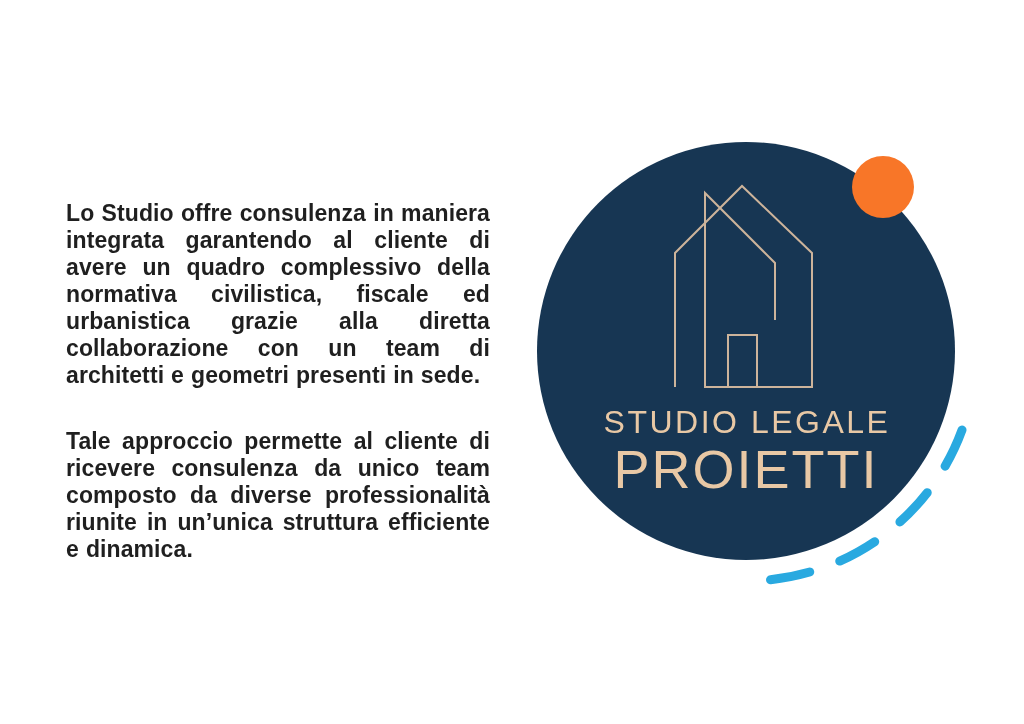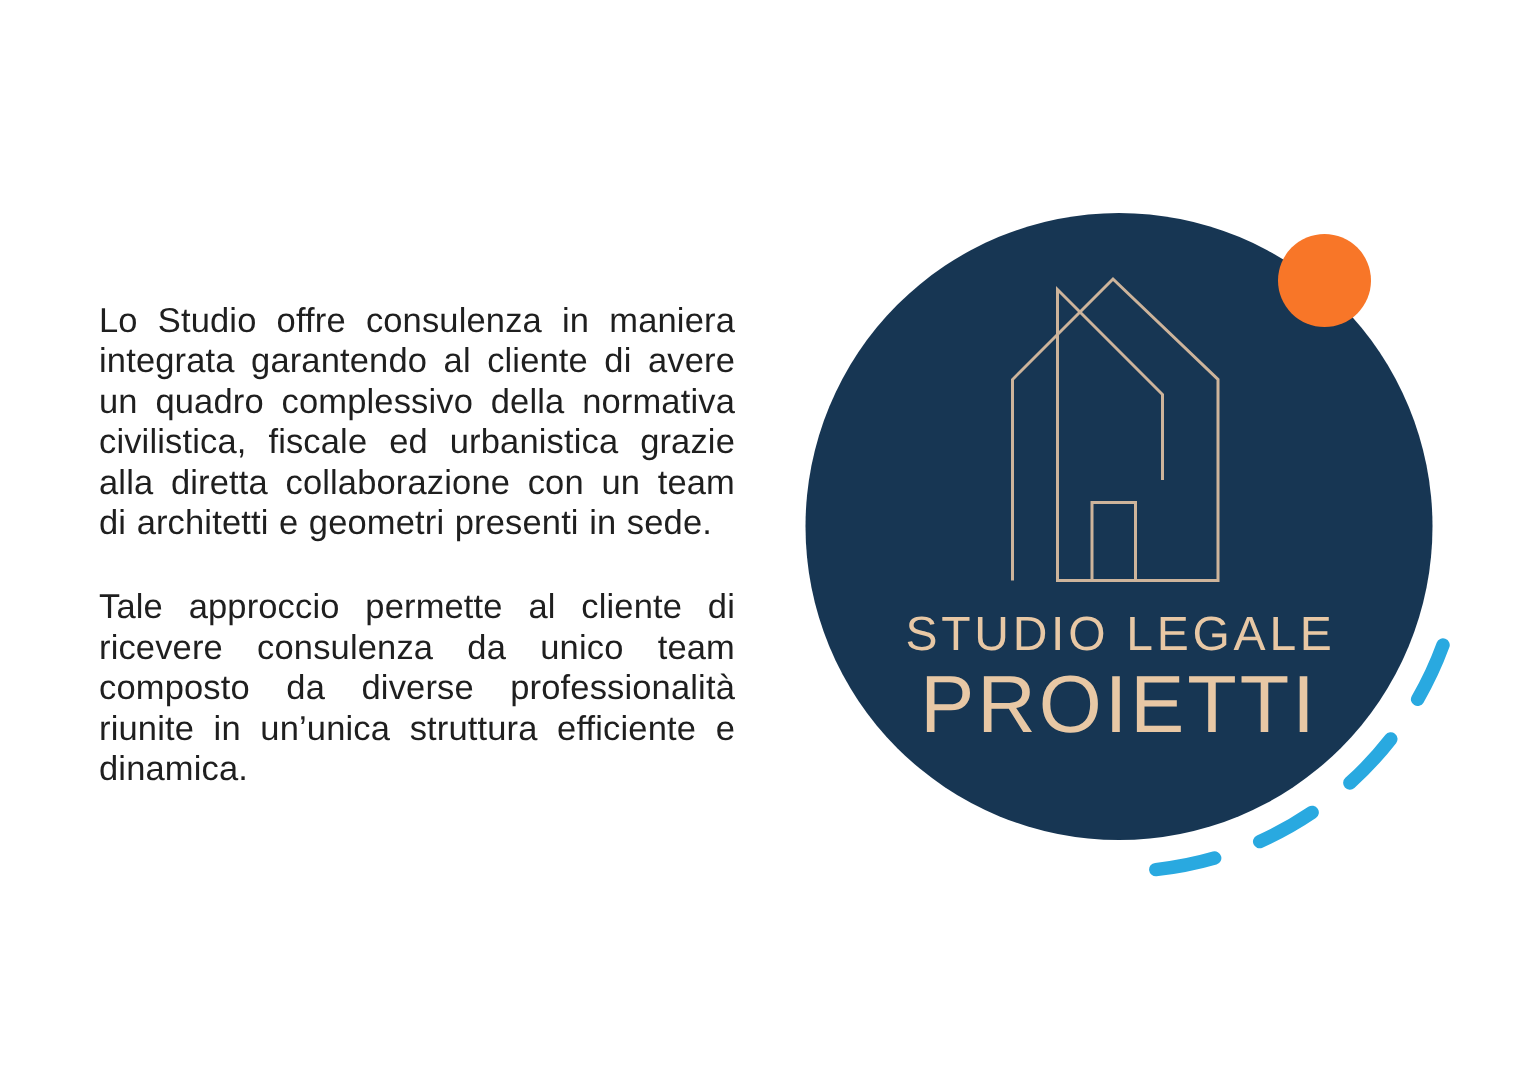--- a/index.html
+++ b/index.html
@@ -21,31 +21,32 @@
       width: 1024px;
       height: 724px;
       background: #ffffff;
     }
     .text-col {
       position: absolute;
       left: 66px;
       top: 200px;
       width: 424px;
       color: #1f1f1f;
+      font-weight: bold;
     }
     .text-col p {
       margin: 0;
       font-size: 23px;
       line-height: 27px;
       text-align: justify;
       letter-spacing: 0.1px;
       word-spacing: 0.5px;
     }
     .text-col p + p {
-      margin-top: 29px;
+      margin-top: 39px;
     }
     .logo-svg {
       position: absolute;
       left: 0;
       top: 0;
     }
     .logo-name1 {
       font-family: "Liberation Sans", sans-serif;
       font-size: 32px;
       font-weight: 400;

